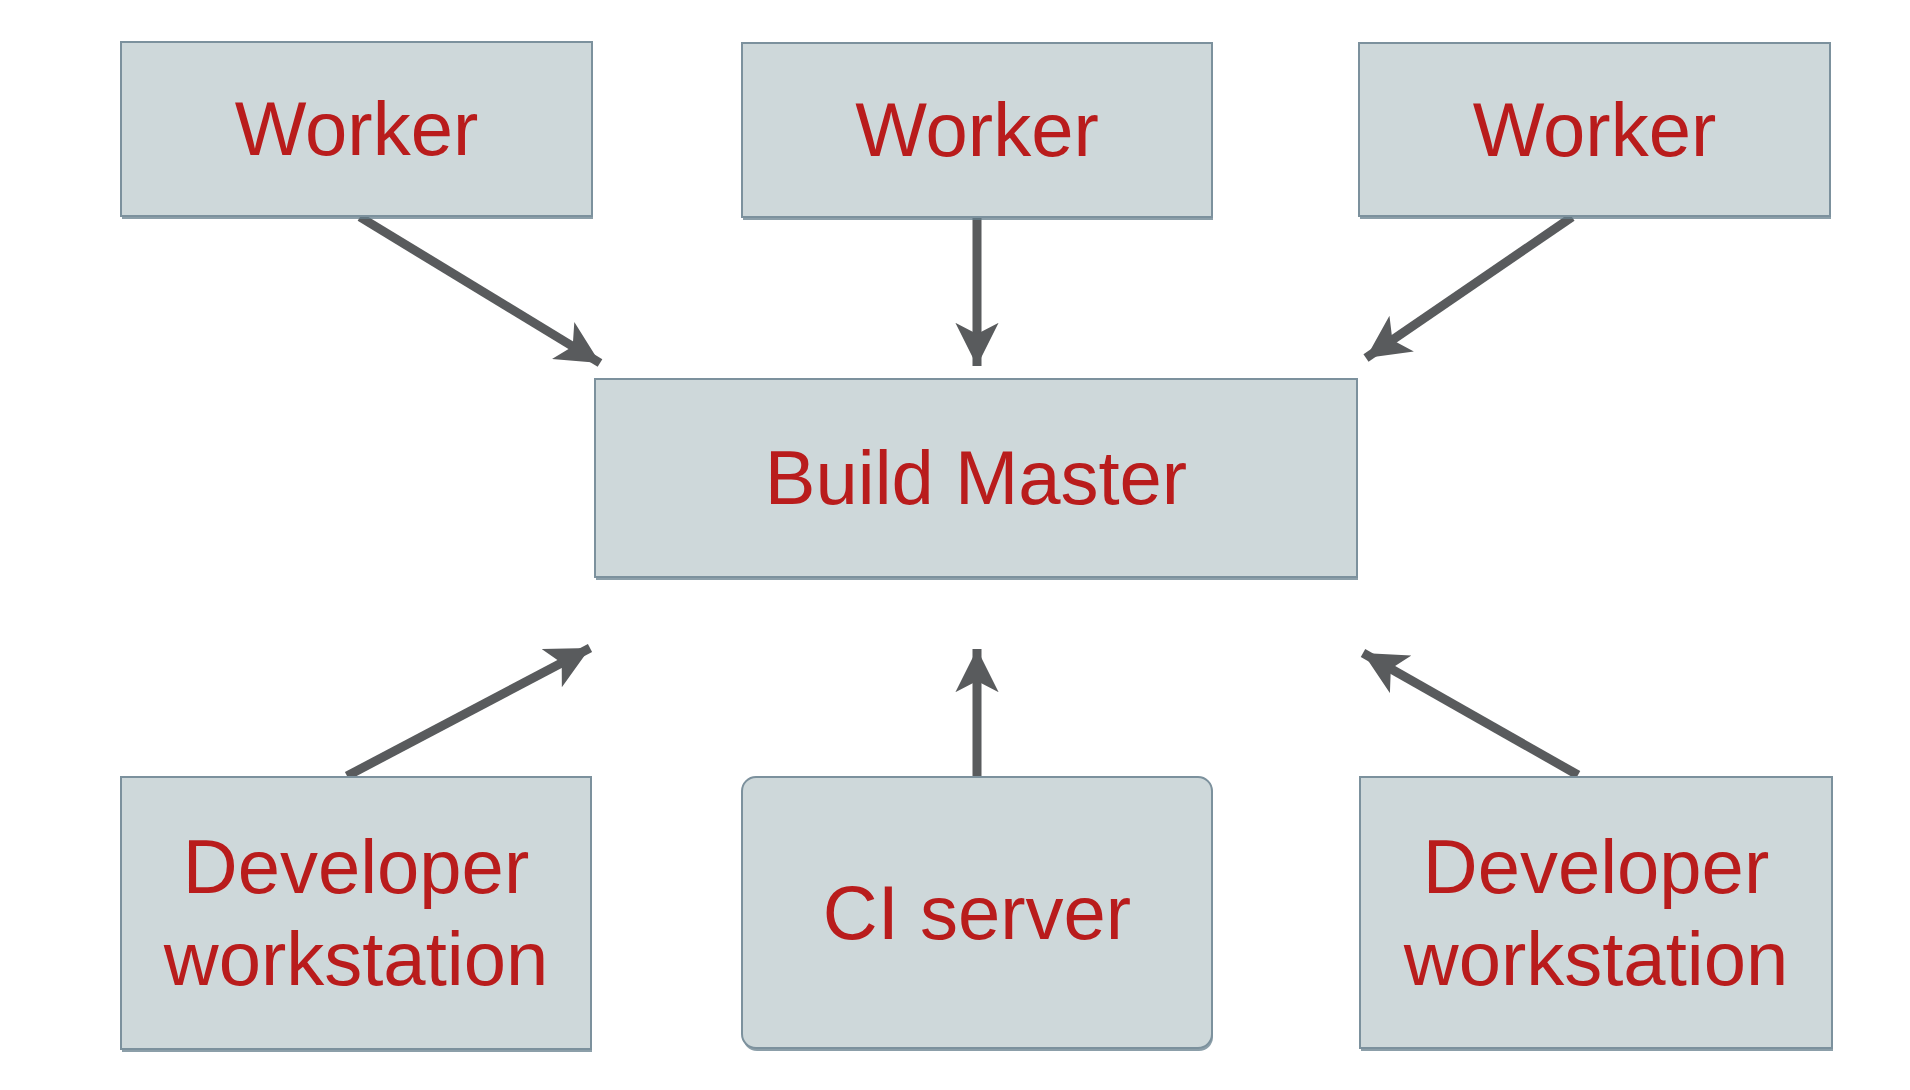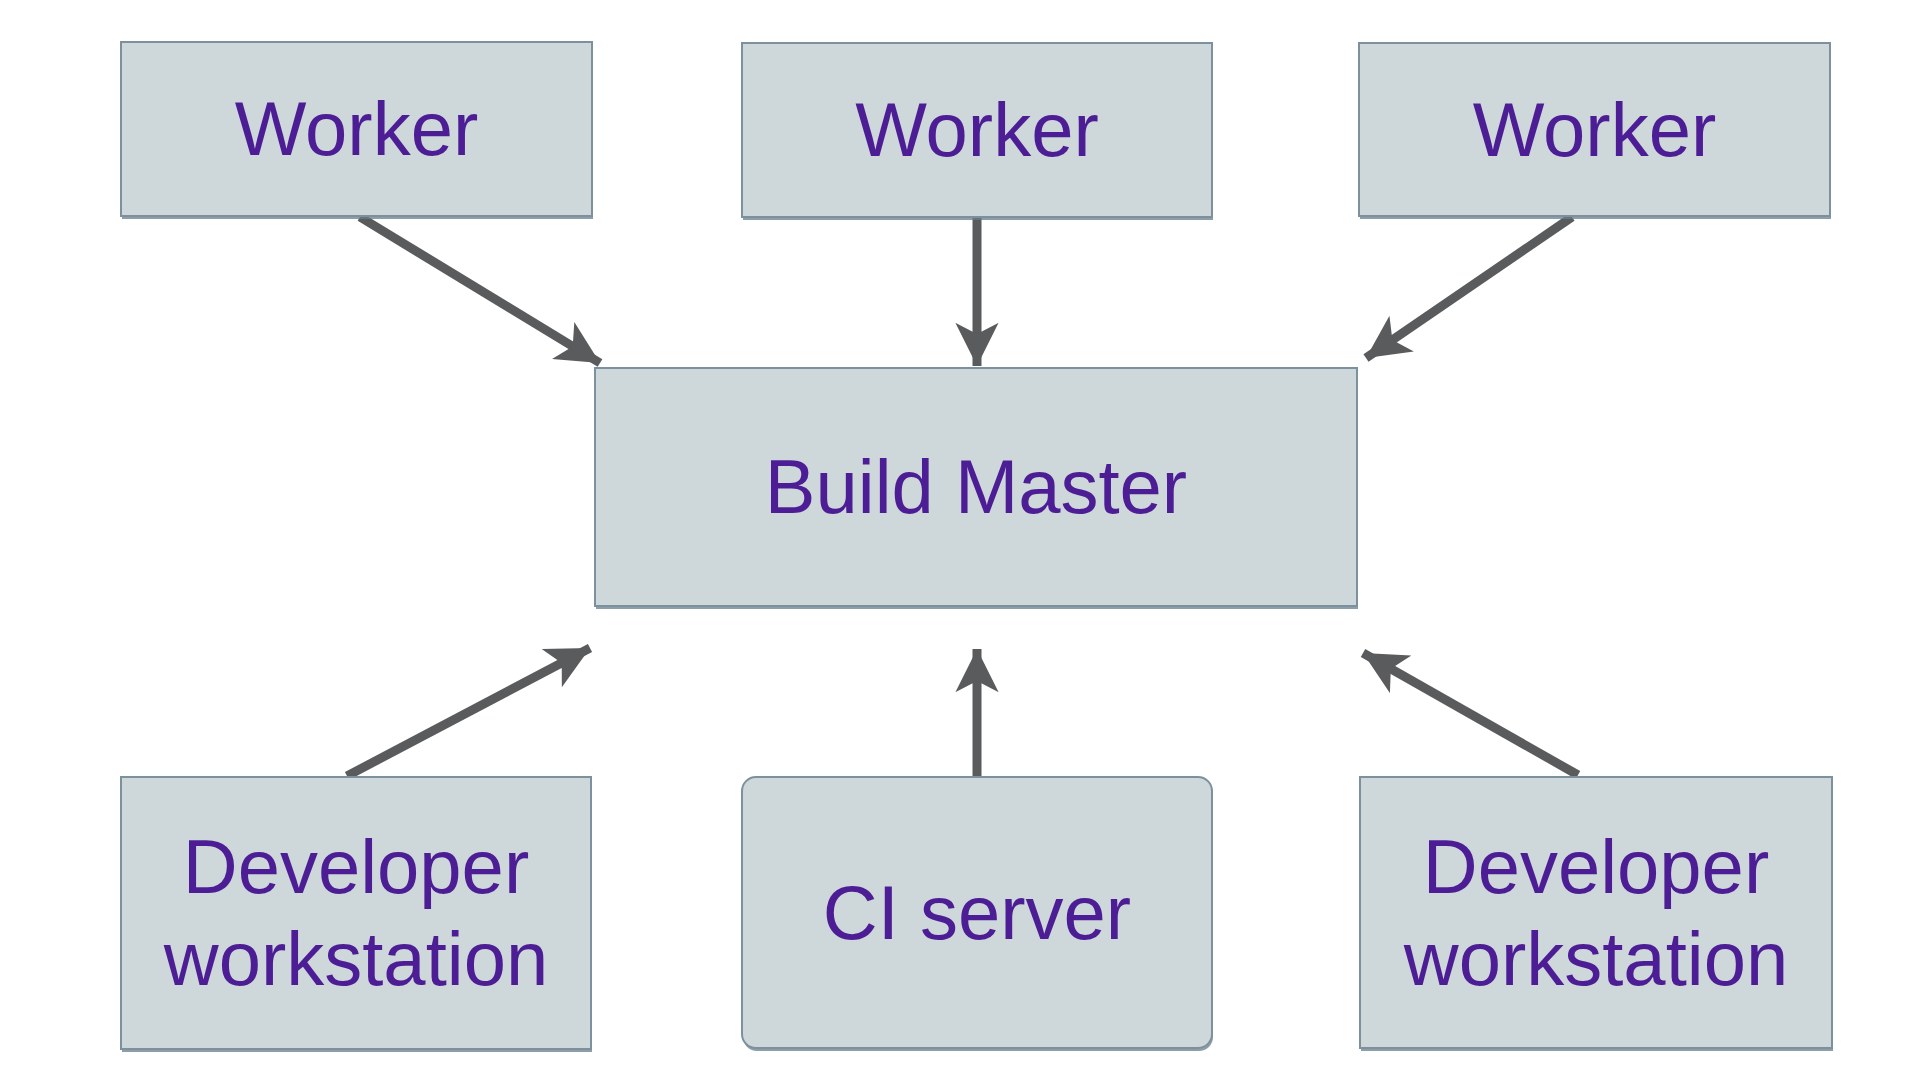--- a/index.html
+++ b/index.html
@@ -31,29 +31,29 @@
   .node {
     position: absolute;
     box-sizing: border-box;
     background: #ced8da;
     border: 2px solid #7c919d;
     box-shadow: 1px 3px 0 -1px rgba(102, 127, 140, 0.75);
     display: flex;
     align-items: center;
     justify-content: center;
     text-align: center;
-    color: #4c1d95;
+    color: #b91c1c;
     font-size: 76px;
     line-height: 1.21;
     padding: 0 2px;
   }
   #n-worker-1      { left: 120px;  top: 41px;  width: 473px; height: 176px; }
   #n-worker-2      { left: 741px;  top: 42px;  width: 472px; height: 176px; }
   #n-worker-3      { left: 1358px; top: 42px;  width: 473px; height: 175px; }
-  #n-build-master  { left: 594px;  top: 367px; width: 764px; height: 240px; }
+  #n-build-master  { left: 594px;  top: 378px; width: 764px; height: 200px; }
   #n-dev-left      { left: 120px;  top: 776px; width: 472px; height: 274px; }
   #n-ci-server     { left: 741px;  top: 776px; width: 472px; height: 273px; border-radius: 15px; }
   #n-dev-right     { left: 1359px; top: 776px; width: 474px; height: 273px; }
 </style>
 </head>
 <body>
 
 <div id="canvas">
 
   <svg class="edges-layer" viewBox="0 0 1910 1090" xmlns="http://www.w3.org/2000/svg">

